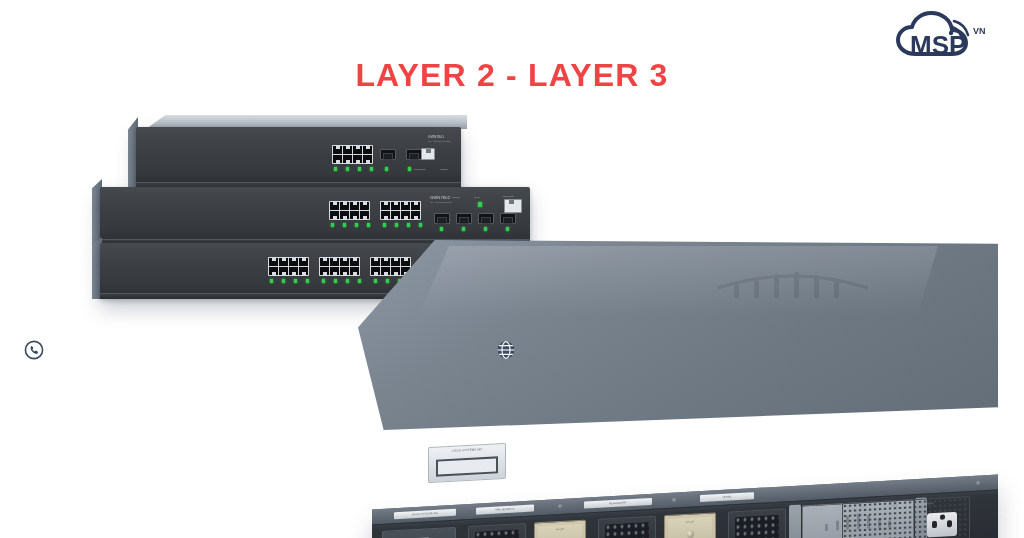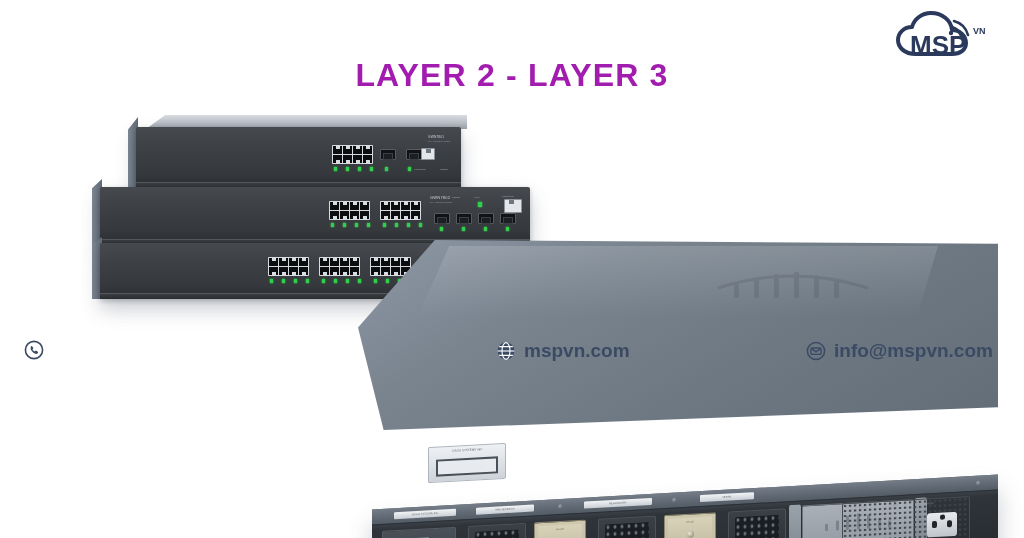--- a/index.html
+++ b/index.html
@@ -13,21 +13,21 @@
 
   
   .logo { position: absolute; top: 8px; right: 20px; width: 110px; height: 56px; }
   .logo svg { display: block; }
 
   
   .title {
     position: absolute; top: 57px; left: 0; width: 1024px;
     text-align: center;
     font-size: 32px; font-weight: 700; letter-spacing: 1.2px;
-    color: #a21caf;
+    color: #ef4444;
     font-family: "Liberation Sans", sans-serif;
   }
 
   
   .stage { position: absolute; left: 0; top: 105px; width: 1024px; height: 385px; }
 
   
   .sw { position: absolute; }
   .sw .body {
     position: absolute; inset: 0;
@@ -524,27 +524,16 @@
       <span class="ic">
         <svg viewBox="0 0 20 20" width="20" height="20" aria-hidden="true">
           <circle cx="10" cy="10" r="8.4" fill="#3b4a63"></circle>
           <g fill="none" stroke="#ffffff" stroke-width="1.1">
             <ellipse cx="10" cy="10" rx="4" ry="8.4"></ellipse>
             <line x1="1.6" y1="10" x2="18.4" y2="10"></line>
             <path d="M3.2 5.6h13.6M3.2 14.4h13.6"></path>
           </g>
         </svg>
       </span>
-      <span>mspvn.com</span>
     </div>
 
-    <div class="fitem mail">
-      <span class="ic">
-        <svg viewBox="0 0 20 20" width="20" height="20" aria-hidden="true">
-          <circle cx="10" cy="10" r="8.6" fill="none" stroke="#3b4a63" stroke-width="1.5"></circle>
-          <rect x="5" y="7" width="10" height="6.4" rx="1" fill="none" stroke="#3b4a63" stroke-width="1.4"></rect>
-          <path d="M5.3 7.4 10 10.9l4.7-3.5" fill="none" stroke="#3b4a63" stroke-width="1.4"></path>
-        </svg>
-      </span>
-      <span>info@mspvn.com</span>
-    </div>
   </div>
 </div>
 
 </body></html>

